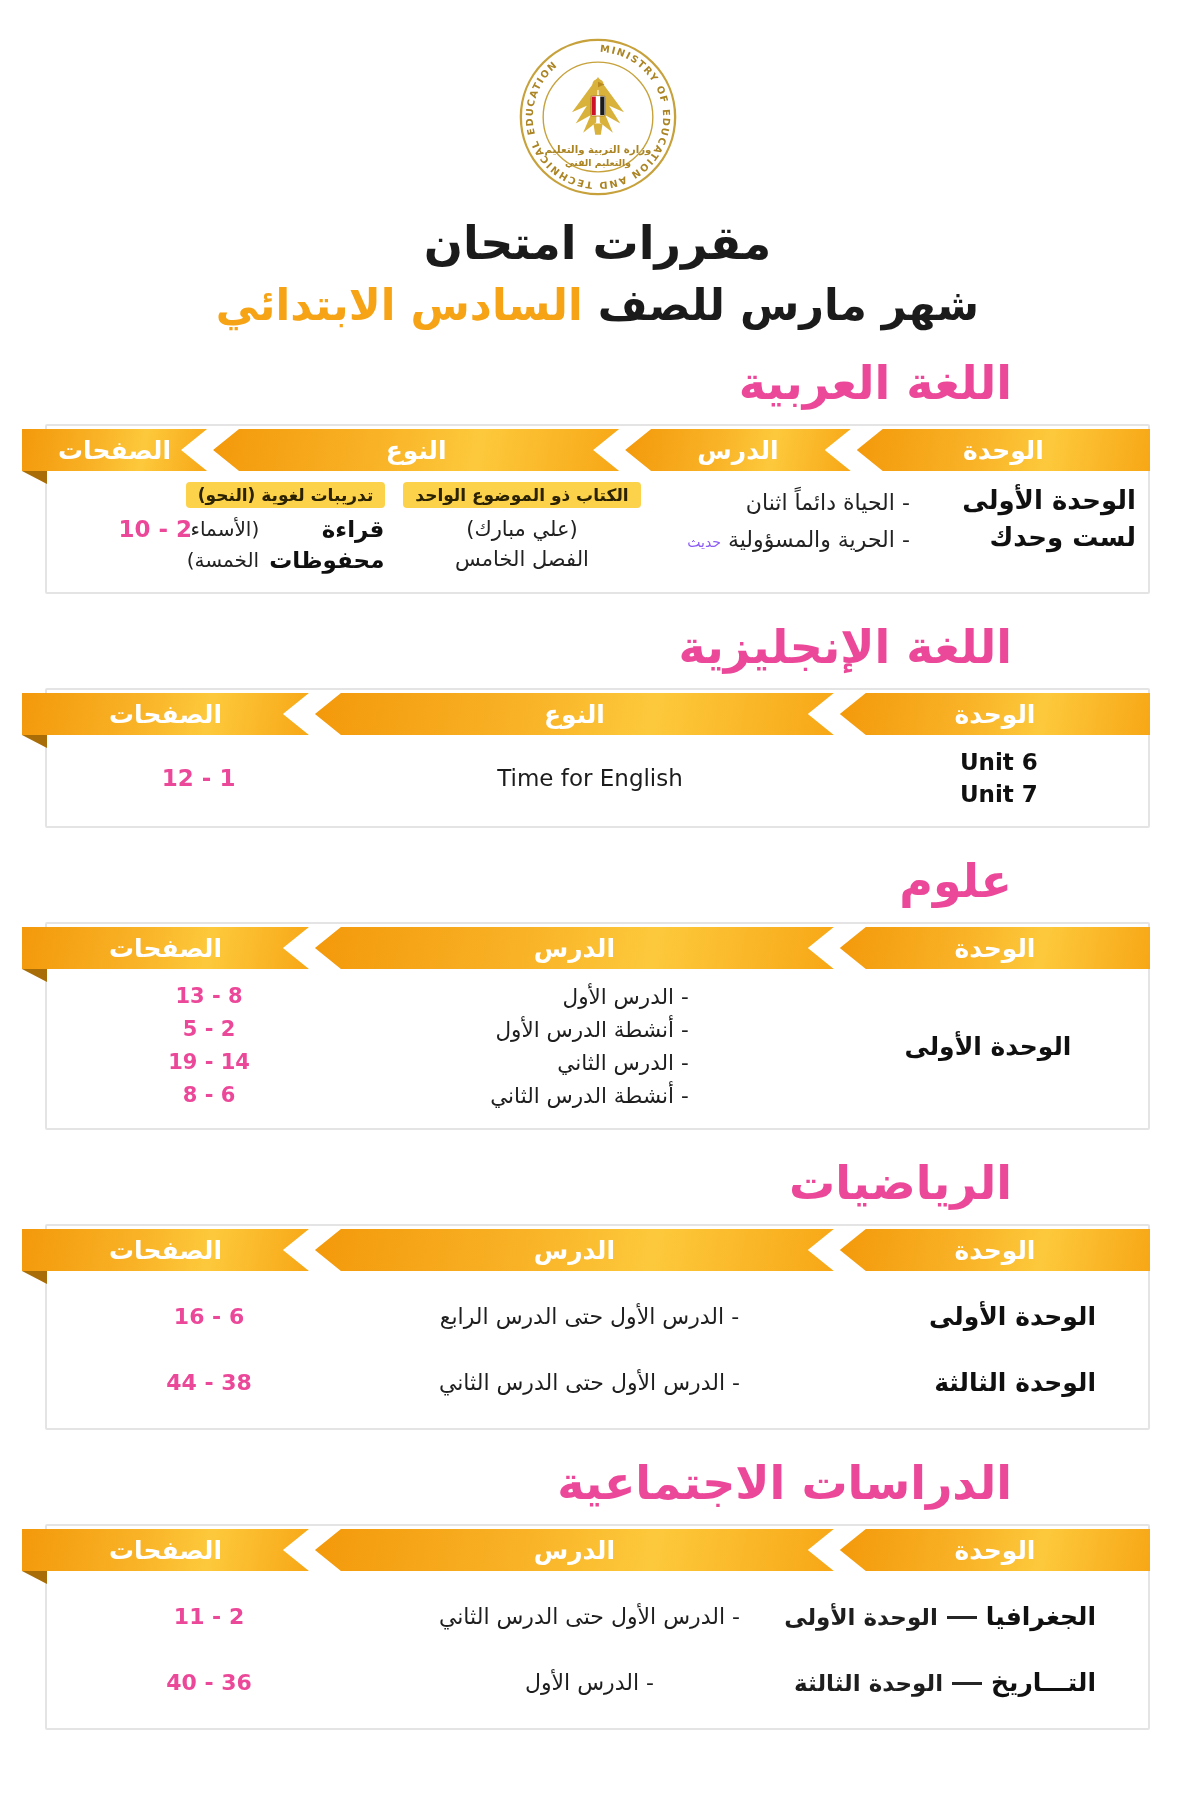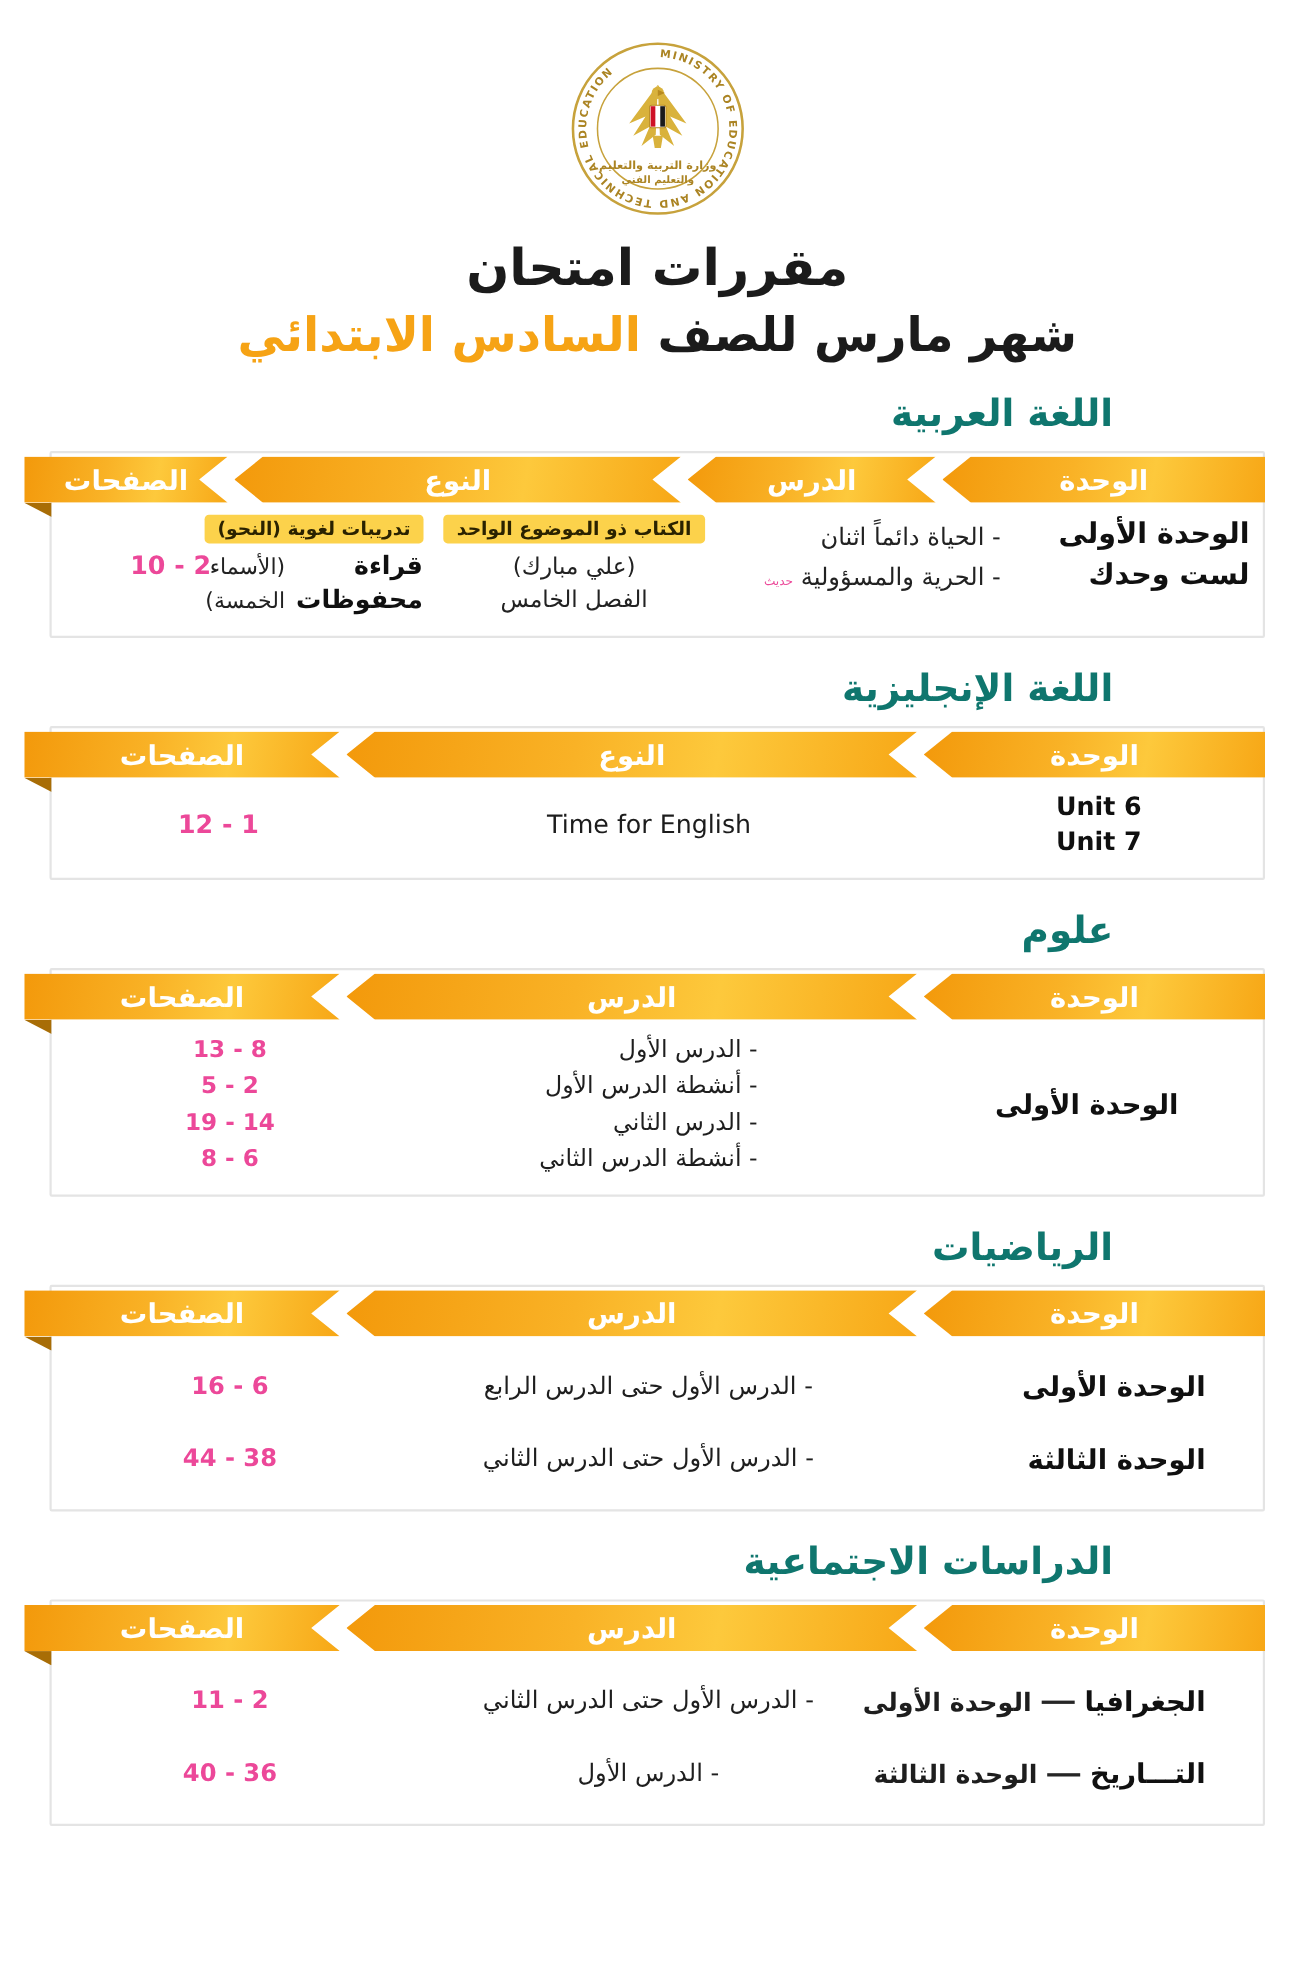--- a/index.html
+++ b/index.html
@@ -15,21 +15,21 @@
   .logo-row { display: flex; justify-content: center; }
   .logo { width: 158px; height: 158px; }
 
   
   .title-1 { margin-top: 20px; text-align: center; font-size: 46px; font-weight: bold; color: #1b1b1b; }
   .title-2 { margin-top: 10px; text-align: center; font-size: 43px; font-weight: bold; color: #1b1b1b; }
   .title-2 .hl { color: #f6a315; }
 
   
   .sec { margin-top: 26px; }
-  .sec-title { font-size: 34px; font-weight: bold; color: #0f766e; padding-right: 138px; text-align: right; }
+  .sec-title { font-size: 46px; font-weight: bold; color: #ec4899; padding-right: 138px; text-align: right; }
 
   .tbox { margin-top: 14px; border: 2px solid #e4e4e4; border-radius: 2px; position: relative; padding-top: 50px; background: #fff; }
 
   
   .ribbon { position: absolute; top: 3px; left: -25px; right: -2px; height: 42px; display: flex; gap: 6px; z-index: 2; }
   .rib-seg {
     position: relative; display: flex; align-items: center; justify-content: center;
     color: #ffffff; font-weight: bold; font-size: 25px;
     background: linear-gradient(100deg, #f3990b 0%, #f9b226 40%, #fdc93c 65%, #f7a716 100%);
   }
@@ -50,21 +50,21 @@
   .r3-pages { flex: 1; }
 
   .tb-body { display: flex; padding: 6px 12px 16px 12px; }
   .ltr, .pages-num { direction: ltr; unicode-bidi: isolate; }
   .pages-num { font-weight: bold; color: #ec4899; margin-left: 20px; }
 
   
   .box-ar .tb-body { min-height: 100px; }
   .ar-unit { width: 21%; font-weight: bold; font-size: 26px; line-height: 37px; white-space: nowrap; color: #101010; }
   .ar-les  { width: 25%; font-size: 22px; line-height: 37px; white-space: nowrap; color: #222; padding-top: 2px; }
-  .ar-les .note { font-size: 11px; color: #ec4899; }
+  .ar-les .note { font-size: 14px; color: #8b5cf6; }
   .ar-type { width: 38%; display: flex; gap: 18px; }
   .type-blk { flex: 1; text-align: center; }
   .badge { display: inline-block; background: #fcd24b; color: #2a2200; font-size: 17px; font-weight: bold;
            padding: 3px 12px; border-radius: 4px; margin-bottom: 6px; white-space: nowrap; }
   .read-grid { display: flex; justify-content: center; gap: 10px; }
   .rg-labels { font-weight: bold; font-size: 23px; line-height: 31px; text-align: right; color: #101010; }
   .rg-parens { font-size: 20px; line-height: 31px; text-align: right; color: #222; }
   .book-line { font-size: 21px; line-height: 30px; color: #222; }
   .ar-pages { width: 16%; display: flex; align-items: center; justify-content: center; }
   .ar-pages .pages-num { font-size: 23px; }

